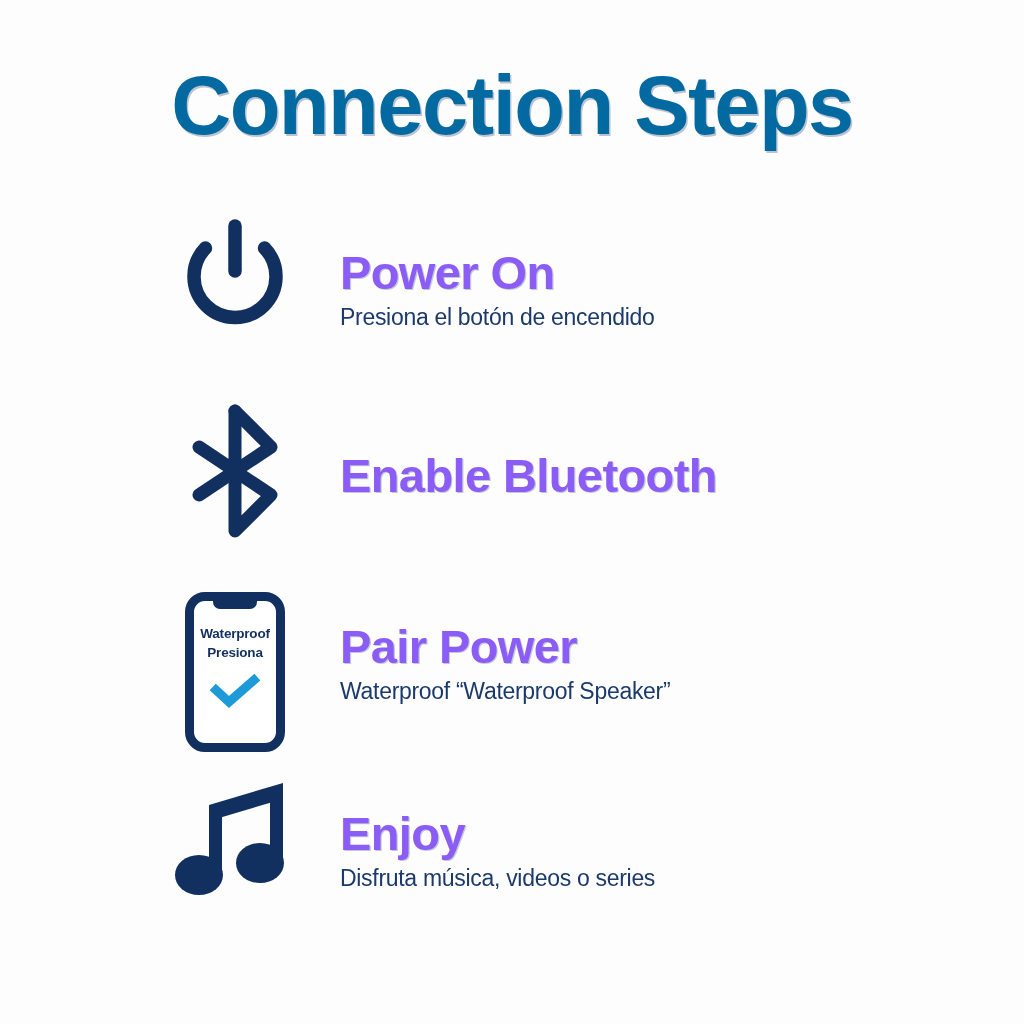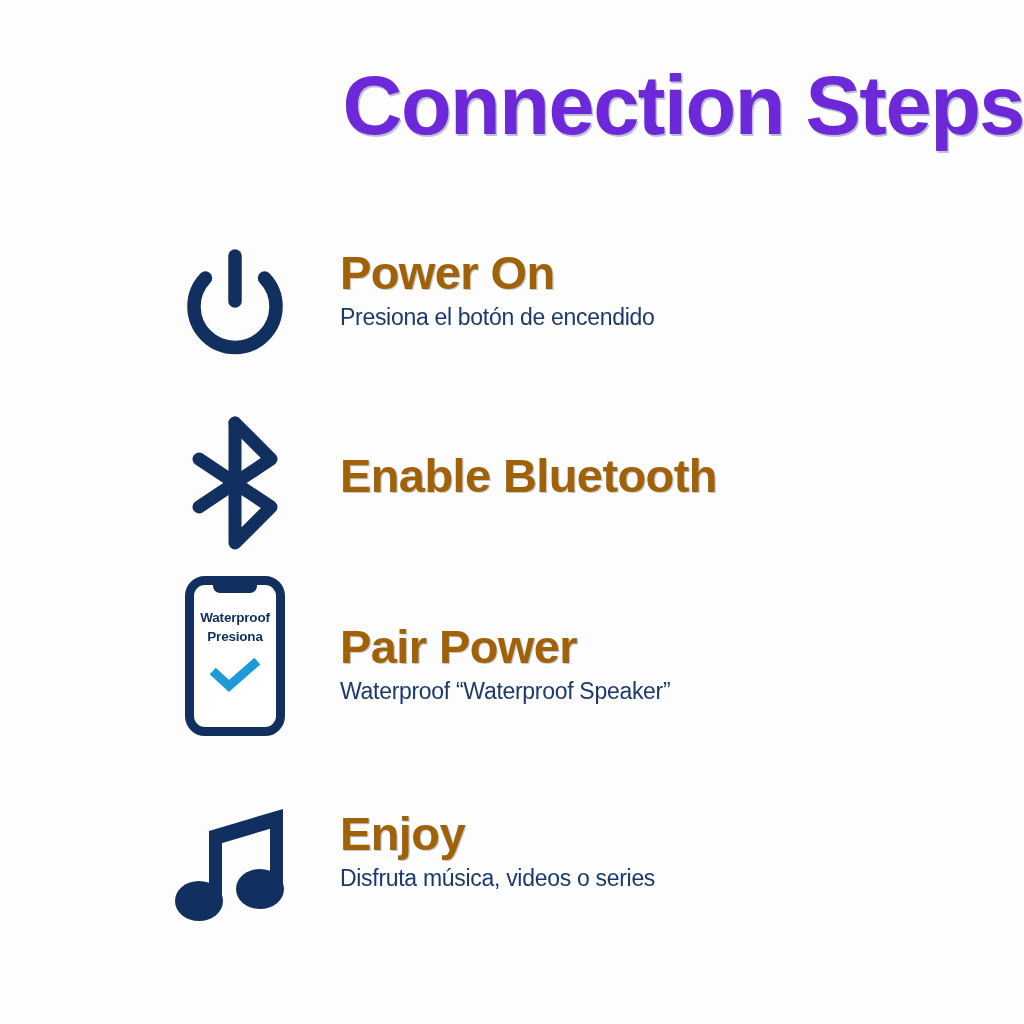--- a/index.html
+++ b/index.html
@@ -20,25 +20,25 @@
     height: 1024px;
     background: #fdfdfd;
   }
 
   
   .page-title {
     position: absolute;
     left: 0;
     top: 64px;
     width: 1024px;
-    text-align: right;
+    text-align: center;
     font-size: 83px;
     font-weight: bold;
     letter-spacing: -1.5px;
-    color: #6d28d9;
+    color: #0369a1;
     line-height: 1;
     text-shadow: 1.5px 1.5px 0 rgba(18,48,95,0.28);
     white-space: nowrap;
   }
 
   
   .steps {
     position: absolute;
     left: 0;
     top: 196px;
@@ -49,35 +49,35 @@
     height: 187px;
     display: flex;
     flex-direction: row;
     align-items: center;
   }
   .step-icon {
     width: 170px;
     min-width: 170px;
     height: 144px;
     display: flex;
-    align-items: flex-end;
+    align-items: flex-start;
     justify-content: center;
     margin-left: 150px;
   }
   .step-icon svg { display: block; overflow: visible; }
   .step-text {
     margin-left: 20px;
     display: flex;
     flex-direction: column;
     justify-content: center;
   }
   .step-title {
     font-size: 47px;
     font-weight: bold;
-    color: #a16207;
+    color: #8b5cf6;
     line-height: 1.08;
     letter-spacing: -0.6px;
     text-shadow: 1.2px 1.2px 0 rgba(18,48,95,0.25);
     white-space: nowrap;
   }
   .step-sub {
     margin-top: 6px;
     font-size: 23px;
     font-weight: 400;
     color: #1b3a6b;

